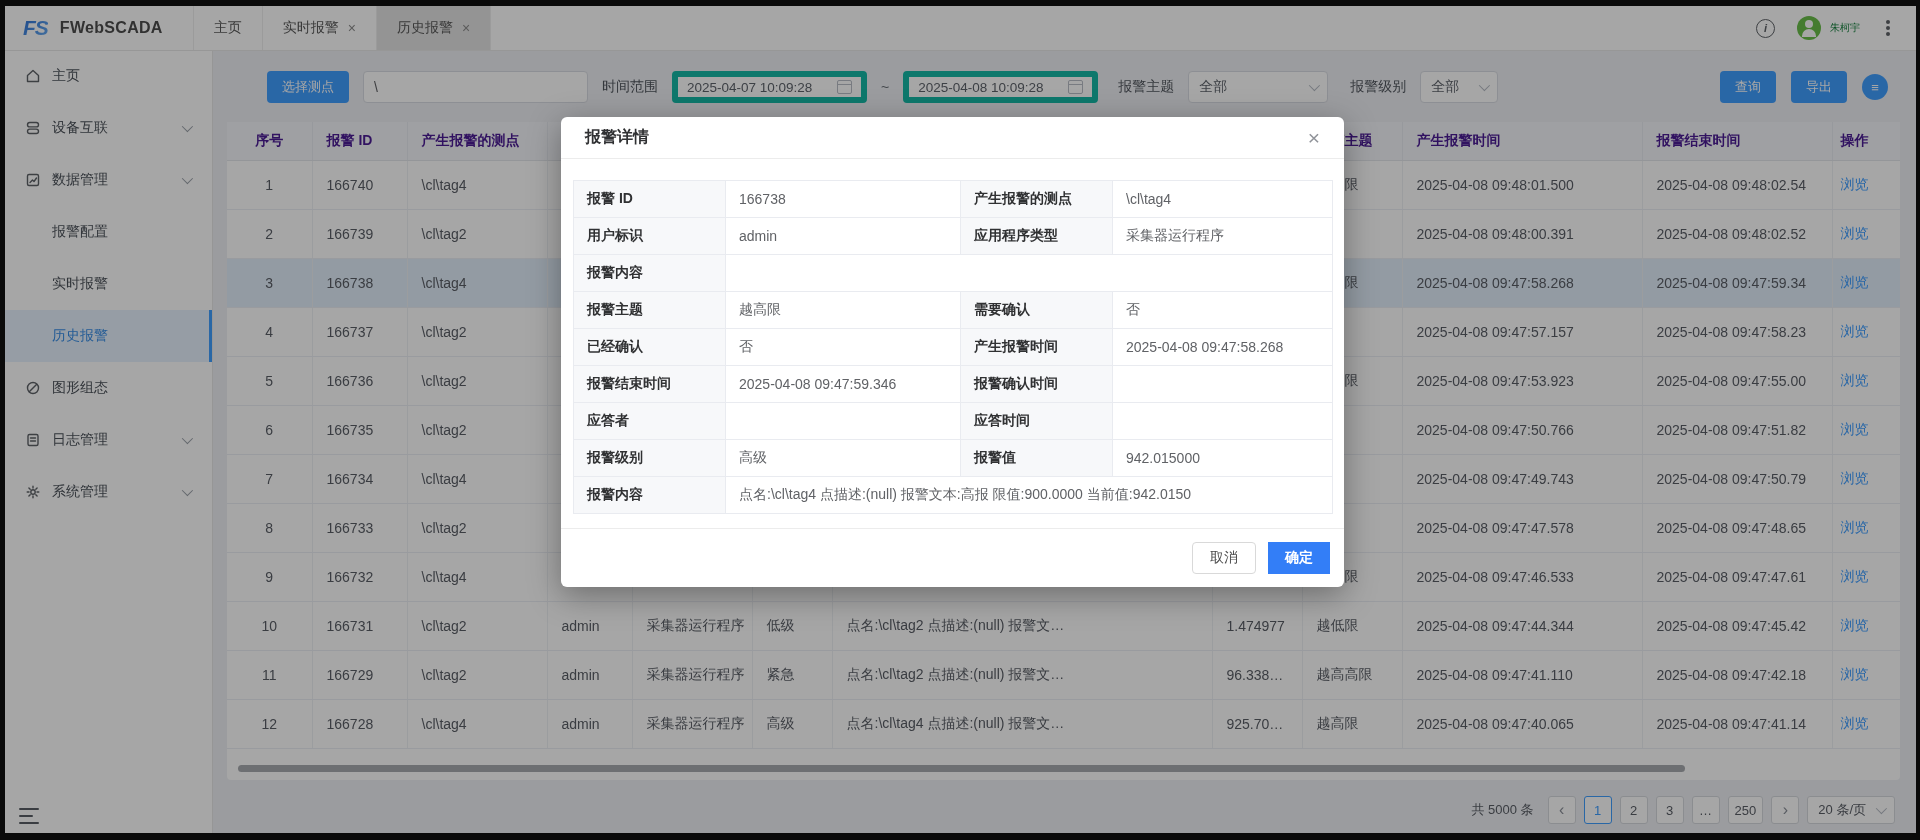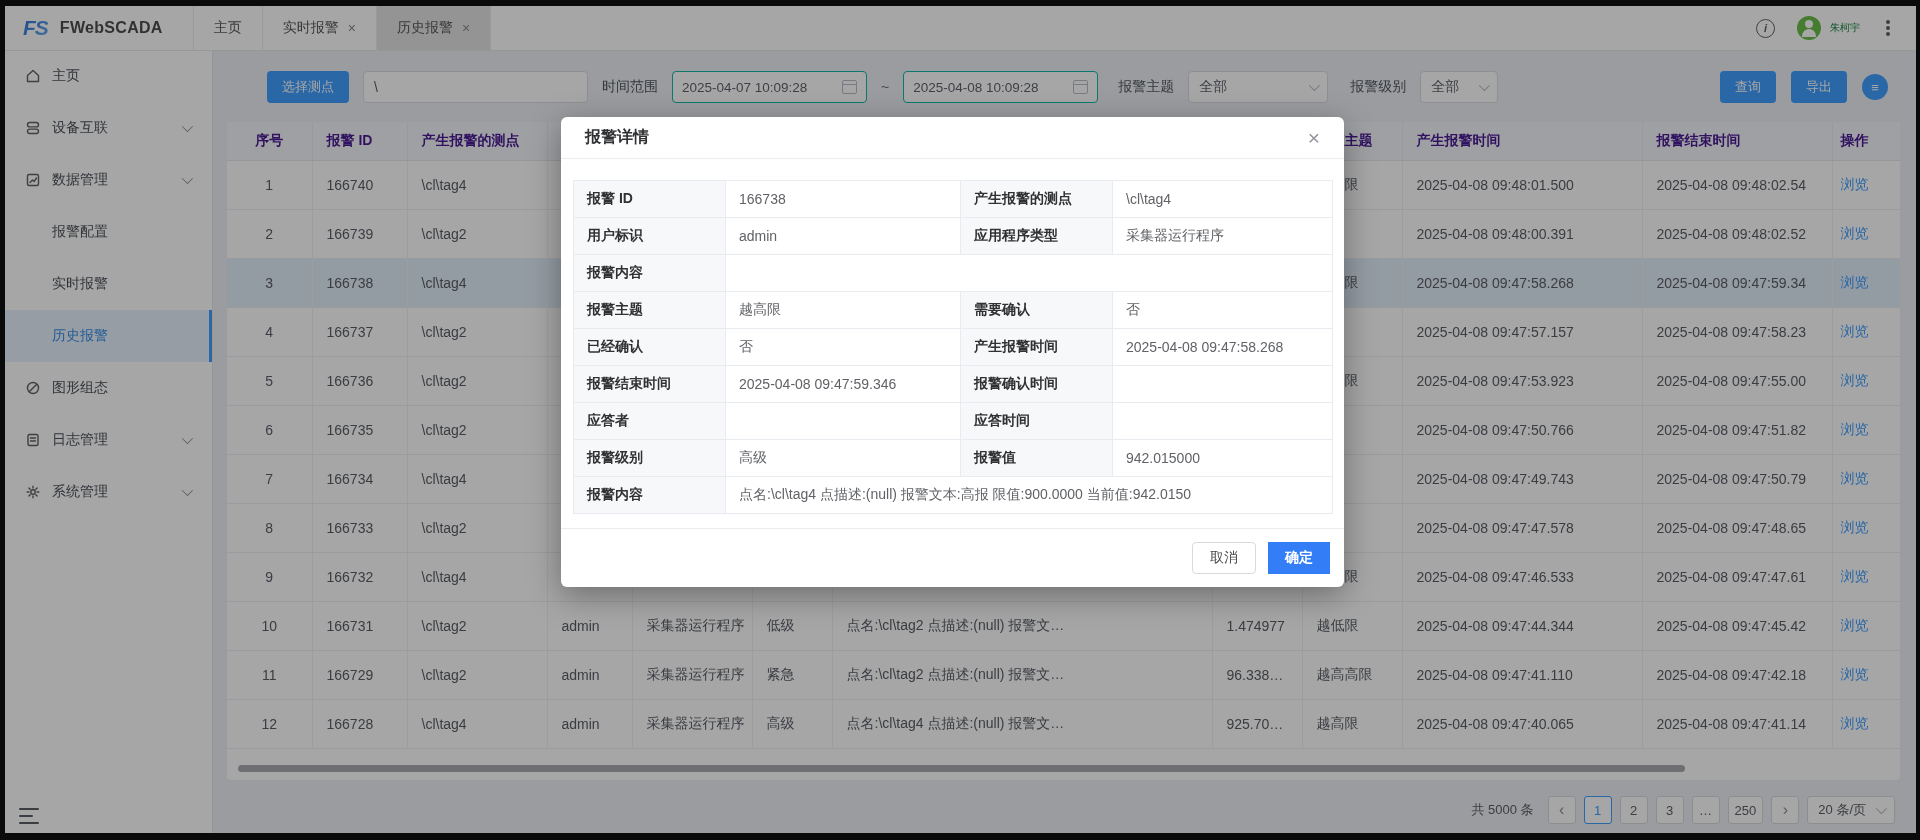--- a/index.html
+++ b/index.html
@@ -47,21 +47,21 @@
   .collapse-btn i{display:block;height:2px;background:#5a5f66;border-radius:1px;}
   .collapse-btn i:nth-child(2){width:70%;}
 
   
   .content{position:absolute;left:207px;top:44px;right:0;bottom:0;}
   .filter-row{position:absolute;left:21px;top:20px;right:0;height:34px;display:flex;align-items:center;gap:14px;padding-right:28px;padding-left:34px;}
   .btn{height:32px;border-radius:4px;font-size:13px;display:inline-flex;align-items:center;justify-content:center;cursor:pointer;border:none;}
   .btn-blue{background:#409eff;color:#fff;padding:0 15px;}
   .f-input{width:225px;height:32px;background:#fff;border:1px solid #d9dce3;border-radius:4px;font-size:14px;color:#606266;padding:0 10px;box-sizing:border-box;font-family:inherit;}
   .f-label{font-size:14px;color:#51565e;white-space:nowrap;}
-  .date-box{width:195px;height:32px;background:#fff;border:1px solid #14b8a6;border-radius:4px;display:flex;align-items:center;
+  .date-box{width:195px;height:32px;background:#fff;border:6px solid #14b8a6;border-radius:4px;display:flex;align-items:center;
     padding:0 9px;box-sizing:border-box;gap:8px;cursor:pointer;}
   .date-text{font-size:13.5px;color:#5f646c;flex:1;white-space:nowrap;}
   .cal-icon{width:13px;height:12px;border:1.3px solid #b9bec7;border-radius:2px;position:relative;flex:0 0 13px;}
   .cal-icon::before{content:"";position:absolute;top:2.5px;left:0;right:0;height:1.2px;background:#b9bec7;}
   .select-box{height:32px;background:#fff;border:1px solid #d9dce3;border-radius:4px;display:flex;align-items:center;
     padding:0 10px;box-sizing:border-box;justify-content:space-between;cursor:pointer;}
   .select-box .chev{border-color:#b4b9c2;}
   .sel-text{font-size:14px;color:#5f646c;}
   .tilde{color:#6a6f77;font-size:14px;}
   .right-actions{margin-left:auto;display:flex;align-items:center;gap:15px;}

